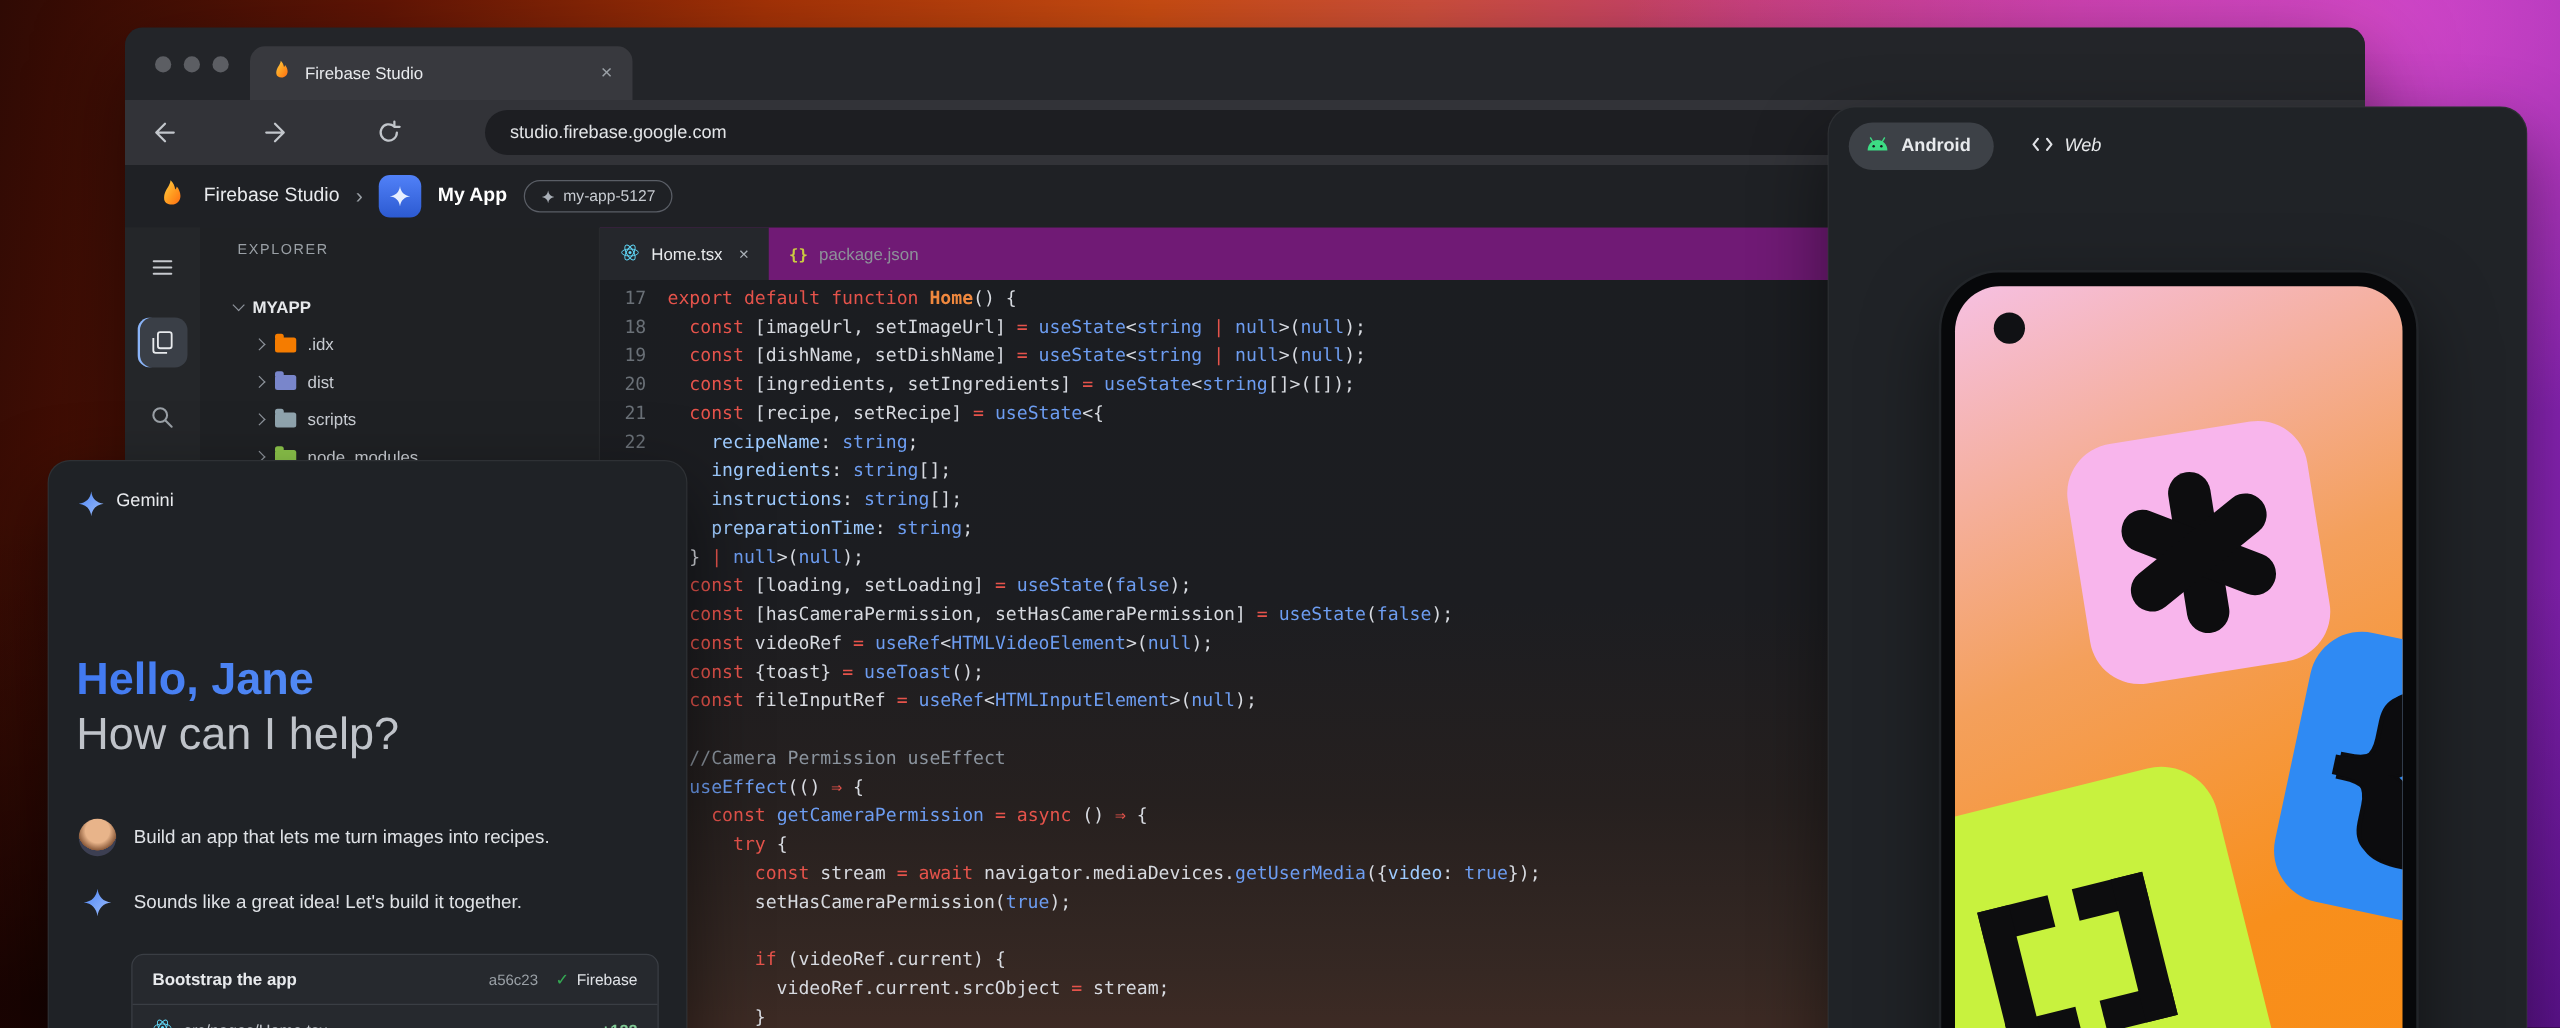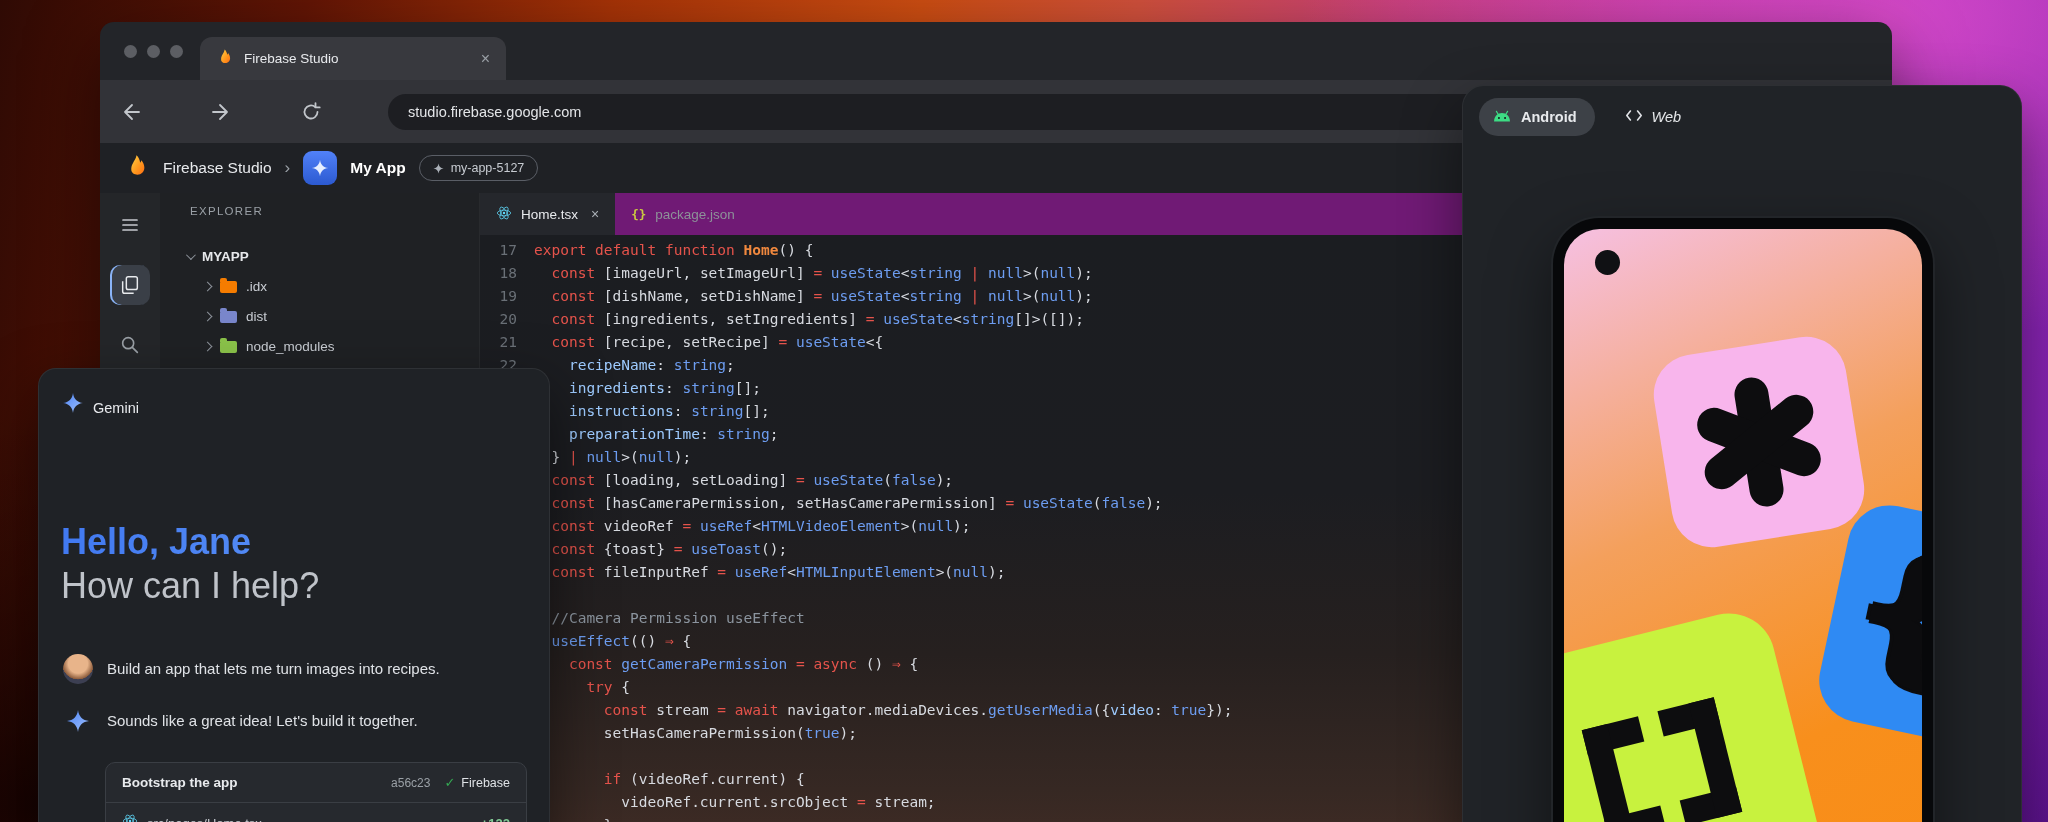--- a/index.html
+++ b/index.html
@@ -16,21 +16,21 @@
   .browser { position:absolute; left:100px; top:22px; width:1792px; height:878px;
     background:#232529; border-radius:14px 14px 0 0; box-shadow:0 24px 70px rgba(0,0,0,.5); }
   .tabstrip { position:relative; height:58px; }
   .traffic { position:absolute; left:24px; top:23px; display:flex; gap:10px; }
   .traffic .dot { width:13px; height:13px; border-radius:50%; background:#5c5e63; }
   .btab { position:absolute; left:100px; top:15px; height:43px; width:306px;
     background:#38393e; border-radius:12px 12px 0 0; display:flex; align-items:center;
     gap:10px; padding:0 16px; }
   .btab-title { font-size:13.5px; color:#e8eaed; }
   .btab-close { margin-left:auto; color:#9aa0a6; font-size:16px; }
-  .navbar { height:63px; background:#323338; display:flex; align-items:center; padding:0 16px 0 18px;gap:48px; }
+  .navbar { height:52px; background:#323338; display:flex; align-items:center; padding:0 16px 0 18px;gap:48px; }
   .navbtn { width:26px; height:26px; margin-right:16px; display:grid; place-items:center; }
   .urlbar { flex:1; height:36px; border-radius:18px; background:#1d1e22; display:flex;
     align-items:center; padding:0 20px; color:#e3e5e8; font-size:14.5px; }
   .appheader { height:50px; background:#1f2125; display:flex; align-items:center; padding:0 24px; gap:13px; }
   .brand { font-size:15.5px; color:#e8eaed; font-weight:500; }
   .crumb-sep { color:#9aa0a6; font-size:17px; }
   .appicon { width:34px; height:34px; border-radius:9px; display:grid; place-items:center;
     background:linear-gradient(180deg,#5181f8,#2c5ad1); }
   .appname { font-size:15.5px; font-weight:700; color:#ffffff; }
   .badge { display:flex; align-items:center; gap:7px; border:1px solid #5a5e66;
@@ -66,21 +66,21 @@
     background:linear-gradient(180deg,#1b1d21 0%,#1c1d21 38%,#26201f 62%,#362823 82%,#4a2f26 100%); }
   .gutter { width:54px; text-align:right; padding-right:17px; color:#6a7077; }
   .code { flex:1; white-space:pre; overflow:hidden; }
   .tok-k { color:#e5534b; } .tok-o { color:#e5534b; } .tok-f { color:#f0883e;font-weight:bold; }
   .tok-b { color:#6d9df1; } .tok-p { color:#9ecbff; } .tok-c { color:#8b949e; }
   .tok-w { color:#d7dae0; }
   
   .gemini { position:absolute; left:38px; top:368px; width:512px; height:480px; z-index:6;
     background:#1f2226; border:1px solid rgba(255,255,255,.07); border-radius:18px;
     box-shadow:0 24px 60px rgba(0,0,0,.5); }
-  .ghead { display:flex; align-items:flex-end; gap:10px; padding:24px 24px 0 24px;
+  .ghead { display:flex; align-items:flex-start; gap:10px; padding:24px 24px 0 24px;
     font-size:14.5px; color:#e8eaed; font-weight:500; }
   .greeting { margin:104px 24px 0 22px; font-size:36px; font-weight:600; line-height:44px; }
   .greet1 { background:linear-gradient(90deg,#4179f1,#69a0f8); -webkit-background-clip:text;
     background-clip:text; color:transparent; }
   .greet2 { color:#bfc3c9; font-weight:400; }
   .msg { display:flex; align-items:flex-start; gap:14px; margin:22px 24px 0 24px;
     font-size:15px; color:#dfe2e6; line-height:30px; }
   .msg.first { margin-top:46px; }
   .avatar { width:30px; height:30px; border-radius:50%; flex:0 0 30px;
     background:radial-gradient(circle at 50% 32%, #e8b48a 0 38%, #8a5a3a 62%, #3c3f52 63%); }
@@ -240,27 +240,27 @@
           <span class="folder" style="background: rgb(245, 124, 0);"></span>
           <span>.idx</span>
         </div>
         <div class="trow child">
           <span class="chev right"></span>
           <span class="folder" style="background: rgb(121, 134, 203);"></span>
           <span>dist</span>
         </div>
         <div class="trow child">
           <span class="chev right"></span>
+          <span class="folder" style="background: rgb(144, 164, 174);"></span>
+          <span>scripts</span>
+        </div>
+        <div class="trow child">
+          <span class="chev right"></span>
           <span class="folder" style="background: rgb(139, 195, 74);"></span>
           <span>node_modules</span>
-        </div>
-        <div class="trow child">
-          <span class="chev right"></span>
-          <span class="folder" style="background: rgb(144, 164, 174);"></span>
-          <span>scripts</span>
         </div>
       </div>
     </div>
 
     <div class="editor">
       <div class="edtabs">
         <div class="etab active">
           <span>
             <svg width="16" height="16" viewBox="0 0 24 24">
                 <g fill="none" stroke="#61dafb" stroke-width="1.1">

